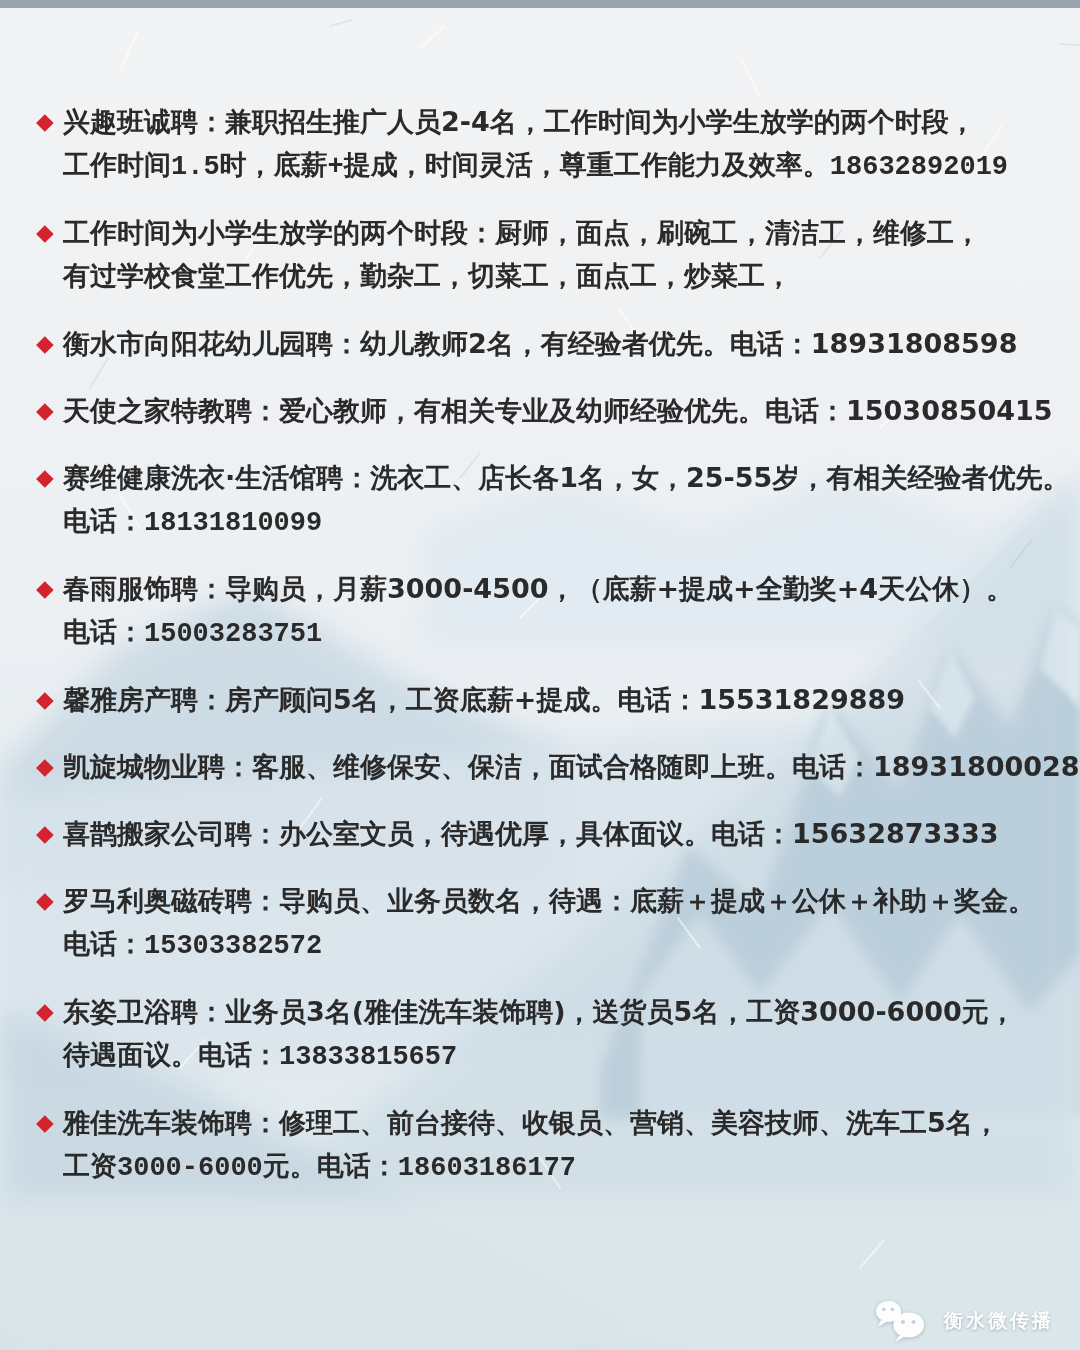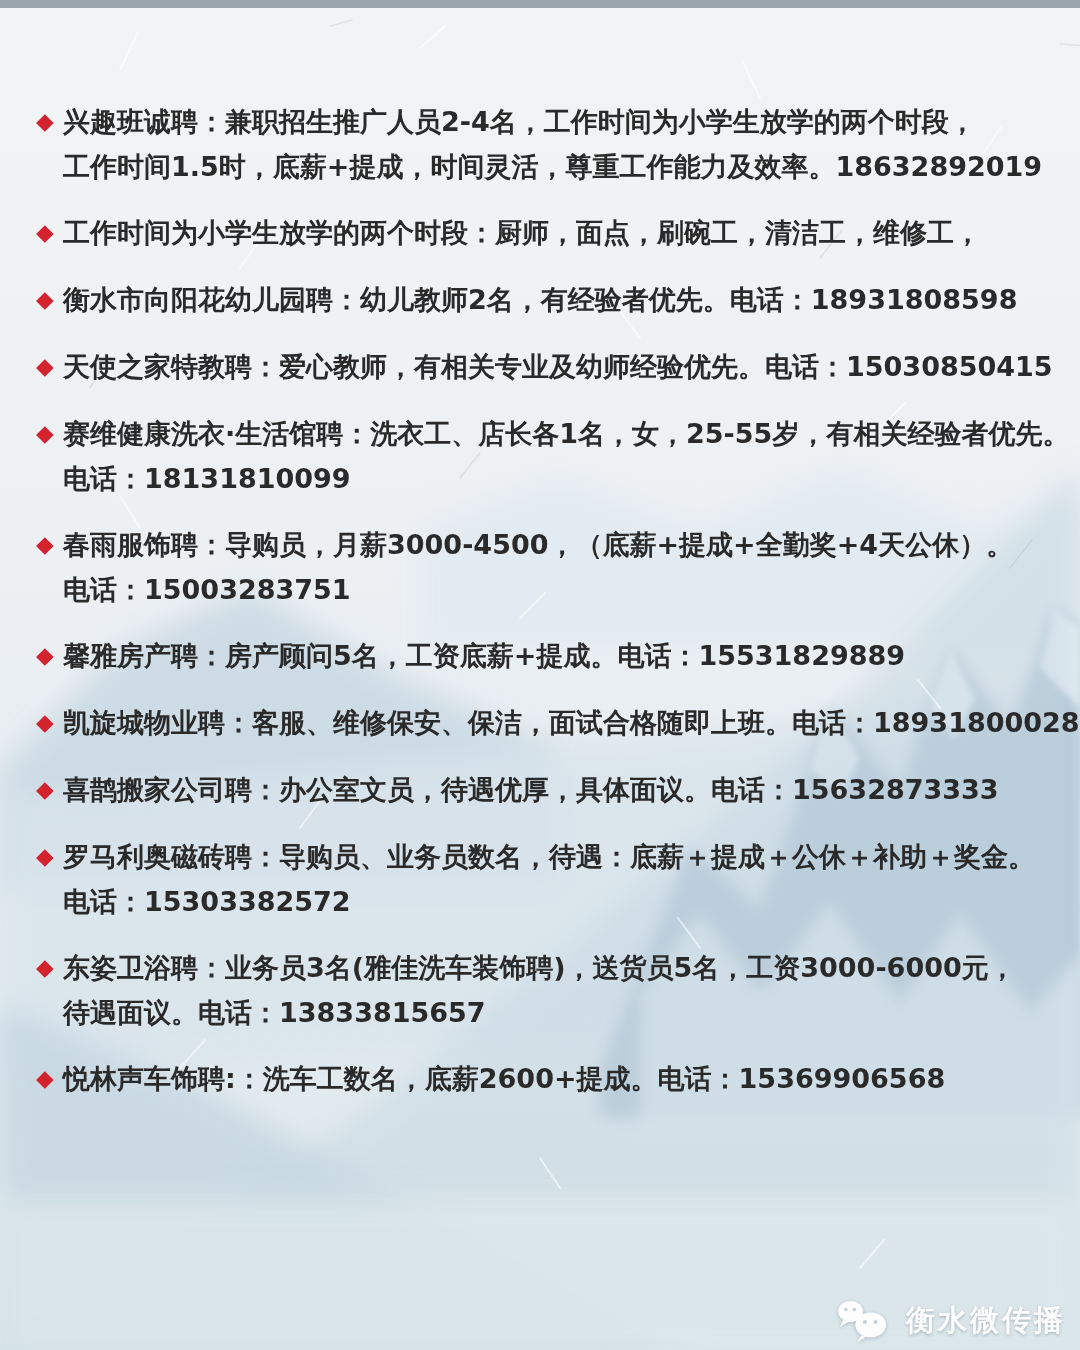--- a/index.html
+++ b/index.html
@@ -15,34 +15,34 @@
 
   .listings { position:absolute; left:36px; top:92px; width:1030px; }
   .listing {
     margin:0 0 22px 0;
     font-size:27px;
     line-height:44px;
     font-weight:600;
     color:#2a2a2a;
   }
   .line { white-space:nowrap; }
-  .line.cont { padding-left:27px; }
+  .line.cont { padding-left:27px;font-family:Liberation Mono, monospace; }
   .bullet {
     display:inline-block;
     width:27px;
     color:#d2232e;
     font-size:23px;
     transform:translateY(-2px);
   }
 
   .watermark {
-    position:absolute; right:14px; bottom:14px;
+    position:absolute; right:26px; bottom:14px;
     display:flex; align-items:center; gap:13px;
     color:rgba(255,255,255,0.95);
-    font-size:29px; font-weight:700; letter-spacing:3px;
+    font-size:19px; font-weight:700; letter-spacing:3px;
     text-shadow:0 1px 3px rgba(108,124,140,0.55), 0 0 1px rgba(255,255,255,0.8);
   }
   .wm-icon { width:58px; height:46px; opacity:0.95;
     filter:drop-shadow(0 1px 2px rgba(108,124,140,0.45)); }
 </style>
 </head>
 <body>
 
 <div class="poster">
 
@@ -108,20 +108,21 @@
 
   <div class="listings">
 
     <div class="listing">
       <div class="line first"><span class="bullet">◆</span><span>兴趣班诚聘：兼职招生推广人员2-4名，工作时间为小学生放学的两个时段，</span></div>
       <div class="line cont">工作时间1.5时，底薪+提成，时间灵活，尊重工作能力及效率。18632892019</div>
     </div>
 
     <div class="listing">
       <div class="line first"><span class="bullet">◆</span><span>工作时间为小学生放学的两个时段：厨师，面点，刷碗工，清洁工，维修工，</span></div>
+      <div class="line cont">有过学校食堂工作优先，勤杂工，切菜工，面点工，炒菜工，</div>
     </div>
 
     <div class="listing">
       <div class="line first"><span class="bullet">◆</span><span>衡水市向阳花幼儿园聘：幼儿教师2名，有经验者优先。电话：18931808598</span></div>
     </div>
 
     <div class="listing">
       <div class="line first"><span class="bullet">◆</span><span>天使之家特教聘：爱心教师，有相关专业及幼师经验优先。电话：15030850415</span></div>
     </div>
 
@@ -150,24 +151,25 @@
     <div class="listing">
       <div class="line first"><span class="bullet">◆</span><span>罗马利奥磁砖聘：导购员、业务员数名，待遇：底薪＋提成＋公休＋补助＋奖金。</span></div>
       <div class="line cont">电话：15303382572</div>
     </div>
 
     <div class="listing">
       <div class="line first"><span class="bullet">◆</span><span>东姿卫浴聘：业务员3名(雅佳洗车装饰聘)，送货员5名，工资3000-6000元，</span></div>
       <div class="line cont">待遇面议。电话：13833815657</div>
     </div>
 
+    <div class="listing">
+      <div class="line first"><span class="bullet">◆</span><span>雅佳洗车装饰聘：修理工、前台接待、收银员、营销、美容技师、洗车工5名，</span></div>
+      <div class="line cont">工资3000-6000元。电话：18603186177</div>
+    </div>
 
-    <div class="listing">
-      <div class="line first"><span class="bullet">◆</span><span>悦林声车饰聘:：洗车工数名，底薪2600+提成。电话：15369906568</span></div>
-    </div>
 
   </div>
 
   <div class="watermark">
     <svg class="wm-icon" viewBox="0 0 60 48" aria-hidden="true">
       <ellipse cx="16" cy="14" rx="13" ry="11" fill="#ffffff"></ellipse>
       <circle cx="11" cy="12" r="1.9" fill="#c3d0da"></circle>
       <circle cx="20" cy="12" r="1.9" fill="#c3d0da"></circle>
       <polygon points="8,23 5,30 15,24" fill="#ffffff"></polygon>
       <ellipse cx="37" cy="28" rx="16" ry="13" fill="#ffffff"></ellipse>

